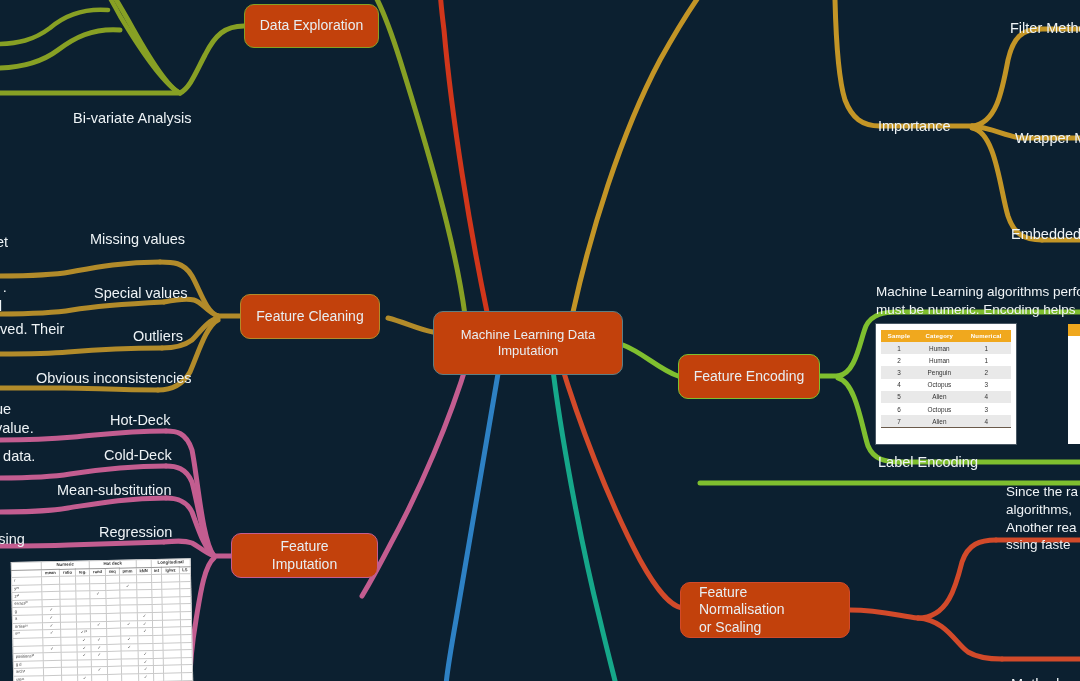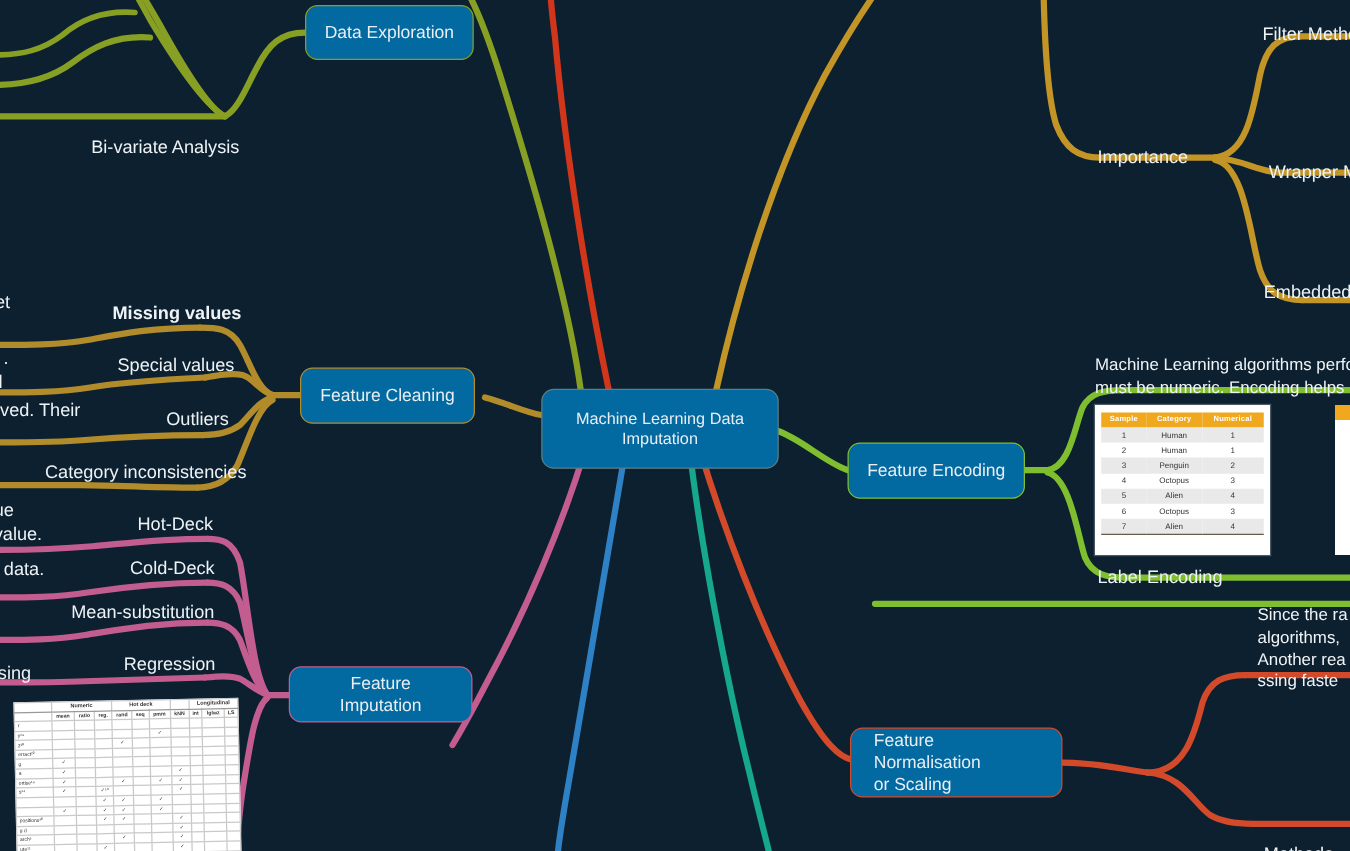--- a/index.html
+++ b/index.html
@@ -1,21 +1,21 @@
 <!DOCTYPE html>
 <html><head>
 <meta charset="utf-8">
 <style>
   html,body{margin:0;padding:0;background:#0c2030;}
   body{width:1080px;height:681px;overflow:hidden;
        font-family:"Liberation Sans",sans-serif;
        -webkit-font-smoothing:antialiased;}
   #canvas{position:relative;width:1080px;height:681px;background:#0c2030;overflow:hidden;}
   svg.links{position:absolute;left:0;top:0;width:1080px;height:681px;}
-  .node{position:absolute;background:#0369a1;border-radius:10px;
+  .node{position:absolute;background:#c2410c;border-radius:10px;
         display:flex;align-items:center;justify-content:center;
         color:#e8eef2;text-align:center;line-height:1.22;
         box-sizing:border-box;padding:6px 14px;}
   .node.center{border:1px solid #5d7f84;font-size:13px;}
   .node.olive{border:1.6px solid #87a024;font-size:14px;}
   .node.gold{border:1.6px solid #b28b2a;font-size:14px;text-align:center;}
   .node.green{border:1.8px solid #7fbf2f;font-size:14px;}
   .node.pink{border:1.6px solid #c35d90;font-size:14px;}
   .node.red{border:1.6px solid #d24a2a;font-size:14px;}
   .lbl{position:absolute;color:#eef3f6;font-size:14.5px;white-space:nowrap;}
@@ -129,24 +129,24 @@
 
   <div class="node red" style="left:680px;top:582px;width:170px;height:56px;padding-left:18px;justify-content:flex-end;text-align:left;">
     <div>
       <div>Feature Normalisation</div>
       <div>or Scaling</div>
     </div>
   </div>
 
   <div class="lbl" style="left:73px;top:82px;margin-top:28px;">Bi-variate Analysis</div>
 
-  <div class="lbl" style="left:90px;top:243px;font-weight:bold;">Missing values</div>
+  <div class="lbl" style="left:90px;top:231px;">Missing values</div>
   <div class="lbl" style="left:94px;top:285px;">Special values</div>
   <div class="lbl" style="left:133px;top:328px;">Outliers</div>
-  <div class="lbl" style="left:36px;top:370px;">Category inconsistencies</div>
+  <div class="lbl" style="left:36px;top:370px;">Obvious inconsistencies</div>
 
   <div class="lbl" style="left:110px;top:412px;">Hot-Deck</div>
   <div class="lbl" style="left:104px;top:447px;">Cold-Deck</div>
   <div class="lbl" style="left:57px;top:482px;">Mean-substitution</div>
   <div class="lbl" style="left:99px;top:524px;">Regression</div>
 
   <div class="lbl" style="left:878px;top:118px;">Importance</div>
   <div class="lbl" style="left:1010px;top:20px;">Filter Metho</div>
   <div class="lbl" style="left:1015px;top:130px;">Wrapper M</div>
   <div class="lbl" style="left:1011px;top:226px;">Embedded</div>

